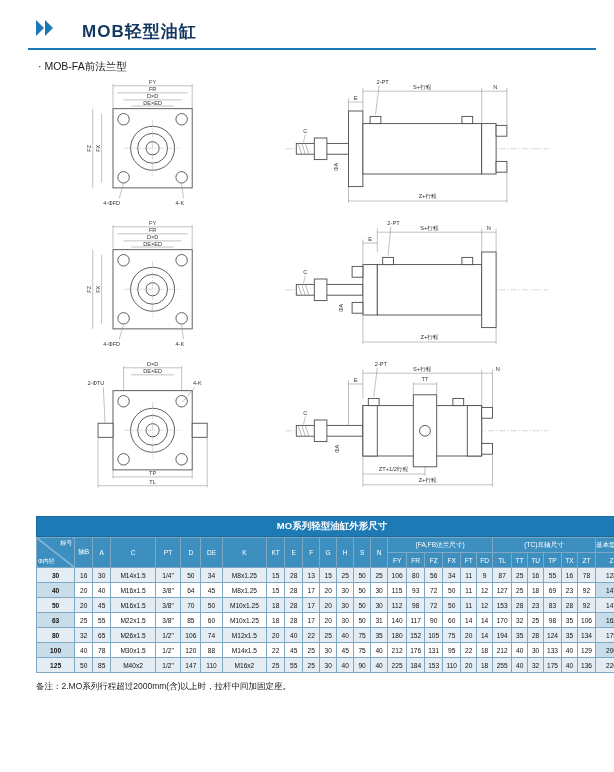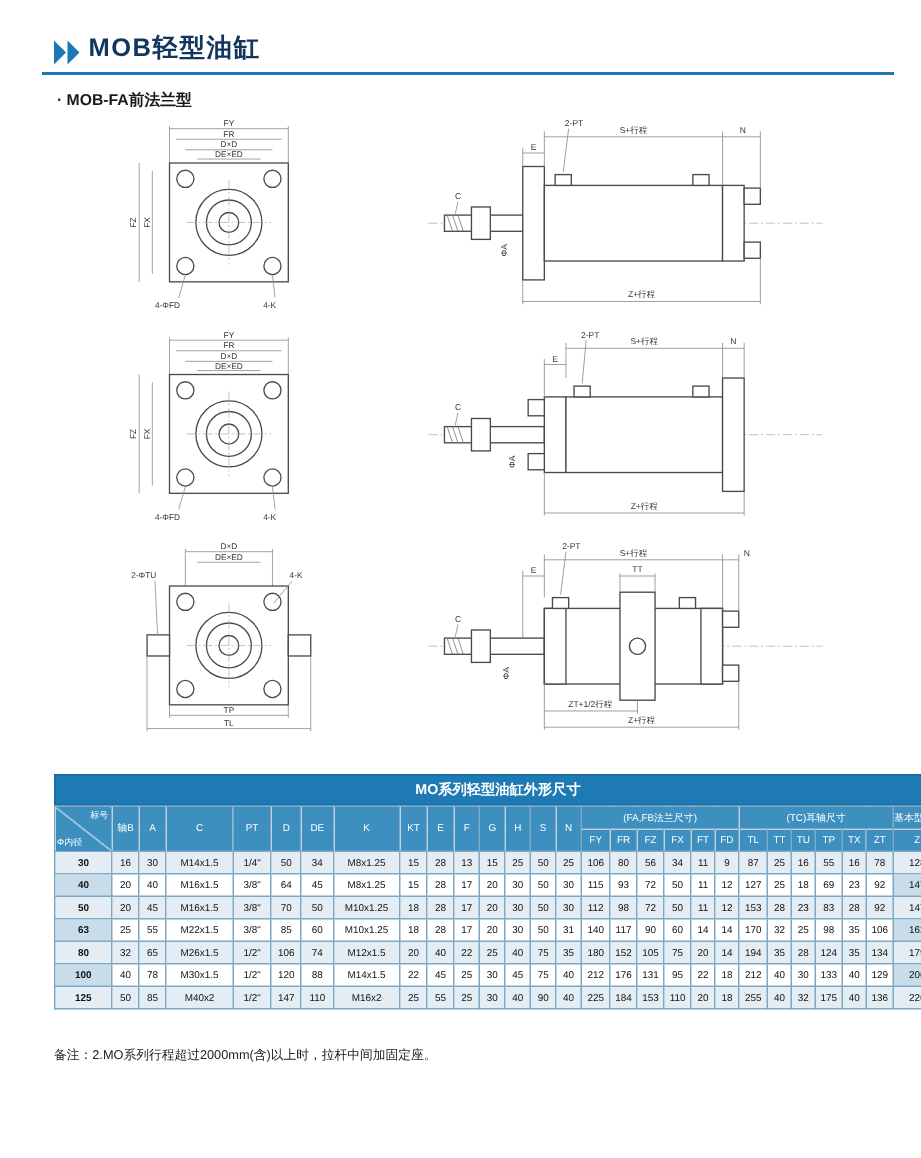--- a/index.html
+++ b/index.html
@@ -1,22 +1,22 @@
 <!DOCTYPE html>
 <html><head>
 <meta charset="utf-8">
 <style>
   html,body{margin:0;padding:0}
   body{width:614px;height:772px;background:#fff;font-family:"Liberation Sans","DejaVu Sans",sans-serif;
        box-sizing:border-box;padding:20px 18px 0 36px;overflow:hidden;color:#222}
-  header{display:flex;align-items:flex-end;gap:1px}
+  header{display:flex;align-items:flex-start;gap:24px}
   h1{font-size:17px;margin:0;color:#12365e;font-weight:bold;letter-spacing:1px}
   .rule{height:2px;background:#1b79b8;margin:5px 0 10px -8px}
   .sec{margin-bottom:6px}
-  .sec-label{font-size:10.5px;font-weight:bold;color:#1a1a1a;margin:2px 0 1px 2px}
+  .sec-label{font-size:10.5px;font-weight:normal;color:#1a1a1a;margin:2px 0 1px 2px}
   .views{display:flex;align-items:center;gap:44px;margin-left:46px}
   svg.tech .fl{fill:#fff;stroke:#4a4a4a;stroke-width:1}
   svg.tech .ln{fill:none;stroke:#4a4a4a;stroke-width:1}
   svg.tech .dim{stroke:#8a8a8a;stroke-width:.6;fill:none}
   svg.tech .cl{stroke:#9aa7b0;stroke-width:.5;stroke-dasharray:7 2 1.5 2;fill:none}
   svg.tech .hatch{stroke:#777;stroke-width:.6}
   svg.tech text{font-size:6.3px;fill:#333}
   svg.tech text.mid{text-anchor:middle}
   
   .table-wrap{margin-top:24px}
@@ -27,21 +27,21 @@
   th{background:#3d8fc0;color:#fff;font-weight:normal;font-size:6.6px}
   td{background:#fff;color:#111}
   tr.odd td{background:#e4edf4}
   td.rhead{background:#c8dcea;font-weight:bold}
   td.zc{background:#c8dcea}
   th.corner{position:relative;background:#3d8fc0;
     background-image:linear-gradient(to top right,rgba(255,255,255,0) calc(50% - .7px),rgba(255,255,255,.85),rgba(255,255,255,0) calc(50% + .7px));}
   th.corner .c-top{position:absolute;top:1px;right:2px;font-size:6px}
   th.corner .c-bot{position:absolute;bottom:1px;left:1px;font-size:6px}
   
-  .notes{display:flex;margin-top:24px;font-size:8.5px;color:#222;line-height:1.55}
+  .notes{display:flex;margin-top:7px;font-size:8.5px;color:#222;line-height:1.55}
   .notes-label{white-space:nowrap}
 </style>
 </head>
 <body>
 
 <header>
   <svg width="22" height="16" viewBox="0 0 22 16">
     <polygon points="0,0 8,8 0,16" fill="#1b79b8"></polygon>
     <polygon points="9,0 17,8 9,16" fill="#1b79b8"></polygon>
   </svg>

